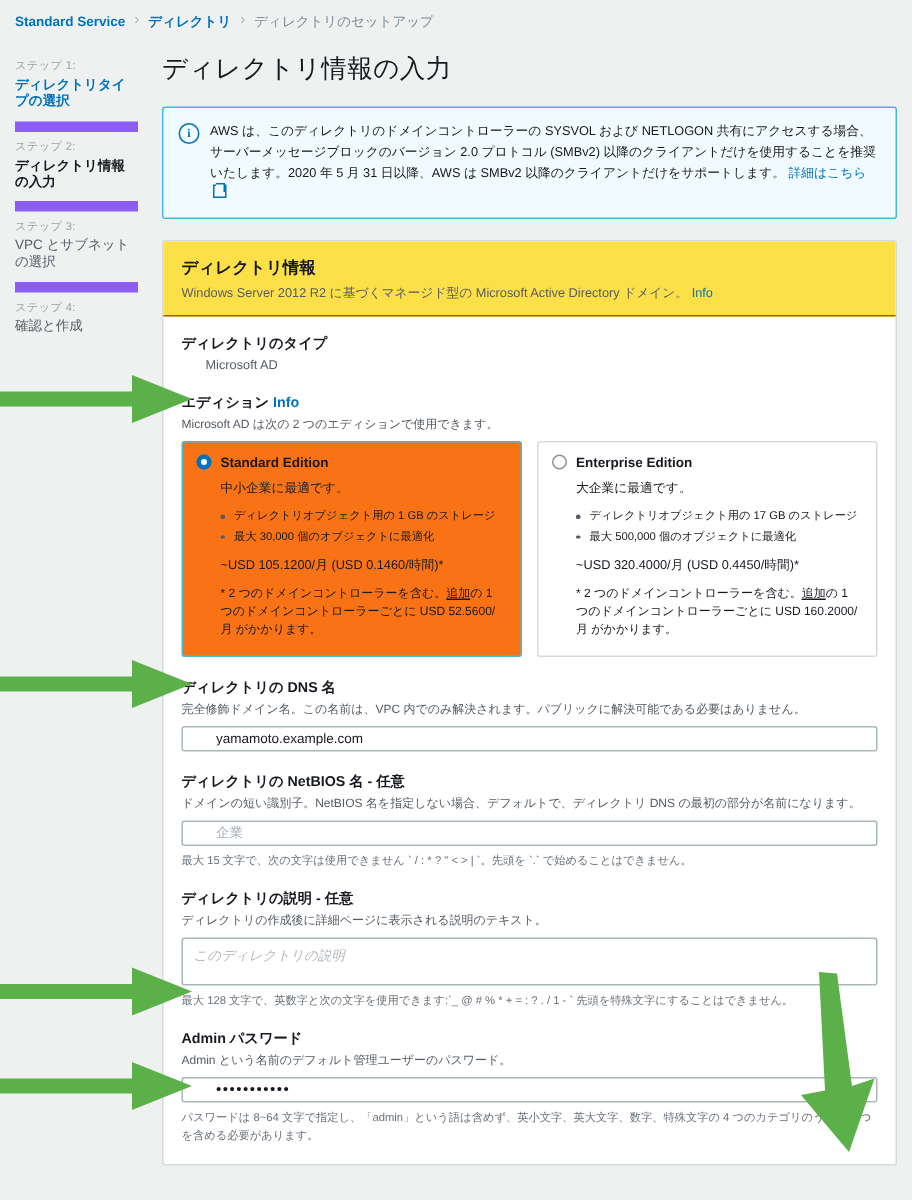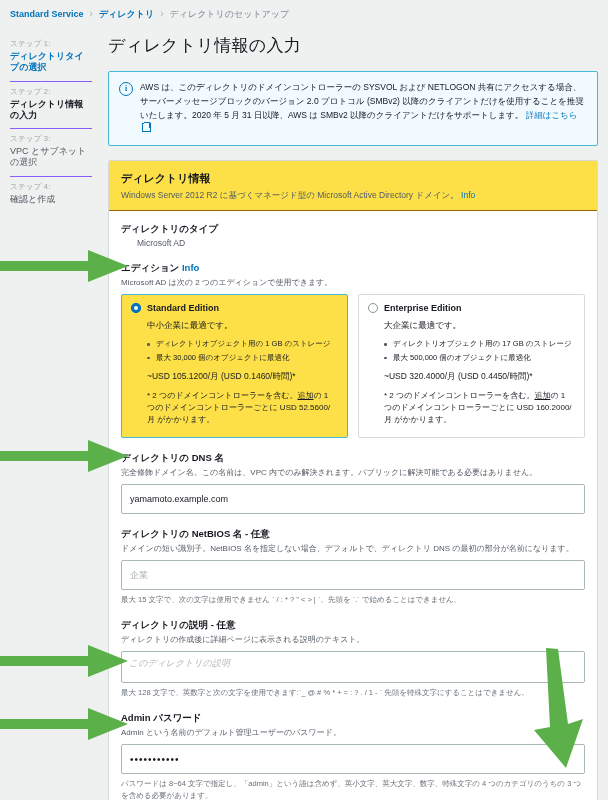--- a/index.html
+++ b/index.html
@@ -50,21 +50,21 @@
 
   
   #sidebar {
     width: 100px;
     flex: 0 0 100px;
     padding: 8px 8px 0 10px;
     box-sizing: border-box;
   }
   .step {
     padding: 5px 0 7px 0;
-    border-bottom: 1px solid #8b5cf6;
+    border-bottom: 7px solid #8b5cf6;
   }
   .step:last-child { border-bottom: none; }
   .step-num {
     font-size: 7.5px;
     color: #95a5a6;
     margin-bottom: 2px;
     letter-spacing: .2px;
   }
   .step-label {
     font-size: 9px;
@@ -177,25 +177,25 @@
   .field-constraint {
     font-size: 7.5px;
     color: #687078;
     line-height: 1.5;
     margin-top: 4px;
   }
   .input {
     display: block;
     width: 100%;
     box-sizing: border-box;
-    height: 30px;
+    height: 17px;
     border: 1px solid #aab7b8;
     border-radius: 2px;
     background: #fff;
-    padding: 0 8px;
+    padding: 0 22px;
     font-size: 9px;
     font-family: "Liberation Sans", "DejaVu Sans", sans-serif;
     color: #16191f;
   }
   .input::placeholder { color: #a9b0b5; }
   .input.pw { letter-spacing: 1px; font-size: 10px; color: #16191f; }
   textarea.input {
     height: 32px;
     padding: 5px 7px;
     resize: none;
@@ -212,21 +212,21 @@
   .edition-card {
     flex: 1 1 0;
     border: 1px solid #d5dbdb;
     border-radius: 2px;
     padding: 8px 9px 10px 9px;
     background: #fff;
     box-sizing: border-box;
   }
   .edition-card.selected {
     border: 1px solid #44b9d6;
-    background: #fde047;
+    background: #f97316;
   }
   .edition-head { display: flex; align-items: center; gap: 6px; }
   .radio {
     flex: 0 0 auto;
     width: 10px; height: 10px;
     border: 1.2px solid #879596;
     border-radius: 50%;
     background: #fff;
     box-sizing: border-box;
   }

